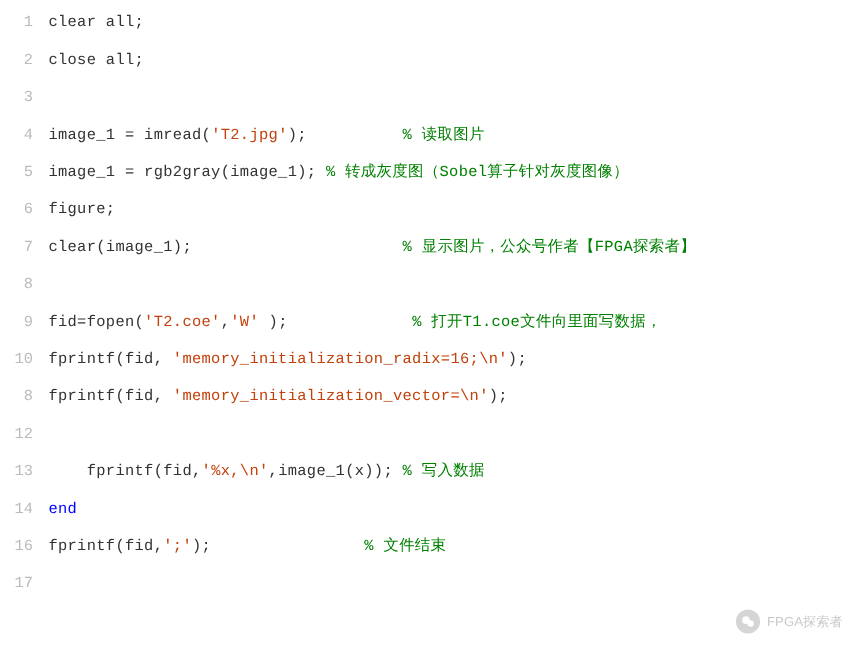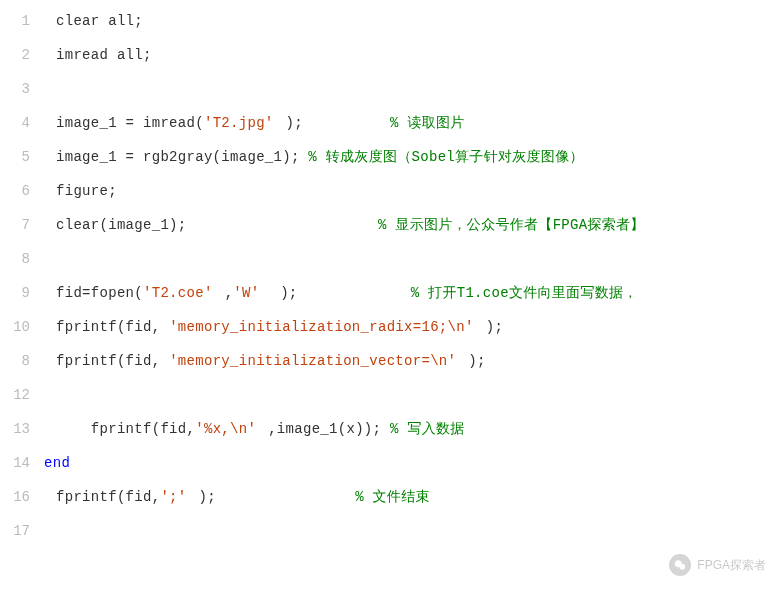--- a/index.html
+++ b/index.html
@@ -31,21 +31,21 @@
     font-size: 14px;
   }
   .code {
     white-space: pre;
     letter-spacing: 0.3px;
   }
   .kw { color: #0000ff; }
   .str { color: #c2410c; }
   .num { color: #098658; }
   .com { color: #008000; }
-  .plain { color: #333; margin-left: 12px; }
+  .plain { color: #333; }
   .watermark {
     position: absolute;
     right: 18px;
     bottom: 32px;
     display: flex;
     align-items: center;
     opacity: 0.35;
     color: #666;
     font-family: sans-serif;
     font-size: 12px;
@@ -65,21 +65,21 @@
 </head>
 <body>
 
 <div class="code-container" id="code-root">
     <div class="line">
       <span class="lineno">1</span>
       <span class="code"><span class="plain">clear all;</span></span>
     </div>
     <div class="line">
       <span class="lineno">2</span>
-      <span class="code"><span class="plain">imread all;</span></span>
+      <span class="code"><span class="plain">close all;</span></span>
     </div>
     <div class="line">
       <span class="lineno">3</span>
       <span class="code"></span>
     </div>
     <div class="line">
       <span class="lineno">4</span>
       <span class="code"><span class="plain">image_1 = imread(</span><span class="str">'T2.jpg'</span><span class="plain">);          </span><span class="com">% 读取图片</span></span>
     </div>
     <div class="line">

